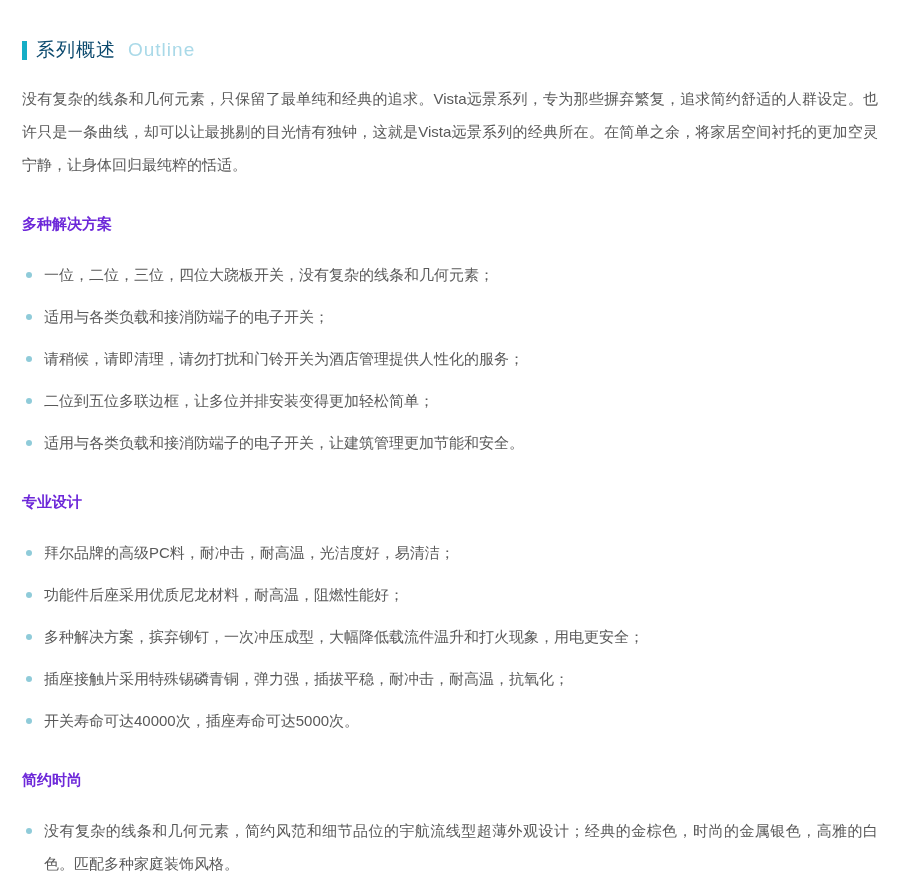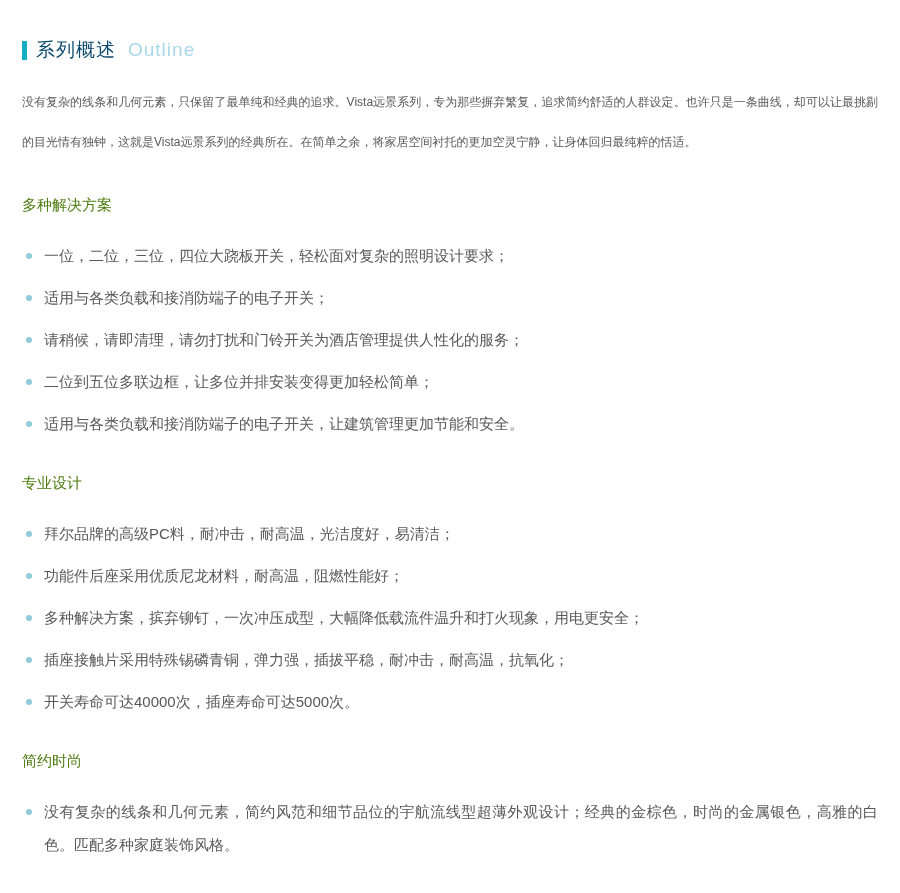--- a/index.html
+++ b/index.html
@@ -34,31 +34,31 @@
     letter-spacing: 1px;
   }
   .title-en {
     font-size: 19px;
     color: #a9d9e8;
     margin-left: 12px;
     letter-spacing: 1px;
   }
   
   .intro {
-    font-size: 12px;
-    line-height: 40px;
+    font-size: 15px;
+    line-height: 33px;
     color: #595959;
     text-align: justify;
     margin-bottom: 30px;
   }
   
   .section-heading {
     font-size: 15px;
-    font-weight: normal;
-    color: #4d7c0f;
+    font-weight: bold;
+    color: #6d28d9;
     margin: 34px 0 24px 0;
   }
   
   .bullet-list {
     list-style: none;
   }
   .bullet-item {
     display: flex;
     align-items: flex-start;
     margin-bottom: 9px;
@@ -88,21 +88,21 @@
     <span class="title-cn">系列概述</span>
     <span class="title-en">Outline</span>
   </div>
 
   <p class="intro">没有复杂的线条和几何元素，只保留了最单纯和经典的追求。Vista远景系列，专为那些摒弃繁复，追求简约舒适的人群设定。也许只是一条曲线，却可以让最挑剔的目光情有独钟，这就是Vista远景系列的经典所在。在简单之余，将家居空间衬托的更加空灵宁静，让身体回归最纯粹的恬适。</p>
 
   <h3 class="section-heading">多种解决方案</h3>
   <ul class="bullet-list">
     <li class="bullet-item">
       <span class="bullet-dot"></span>
-      <span class="bullet-text">一位，二位，三位，四位大跷板开关，轻松面对复杂的照明设计要求；</span>
+      <span class="bullet-text">一位，二位，三位，四位大跷板开关，没有复杂的线条和几何元素；</span>
     </li>
     <li class="bullet-item">
       <span class="bullet-dot"></span>
       <span class="bullet-text">适用与各类负载和接消防端子的电子开关；</span>
     </li>
     <li class="bullet-item">
       <span class="bullet-dot"></span>
       <span class="bullet-text">请稍候，请即清理，请勿打扰和门铃开关为酒店管理提供人性化的服务；</span>
     </li>
     <li class="bullet-item">

